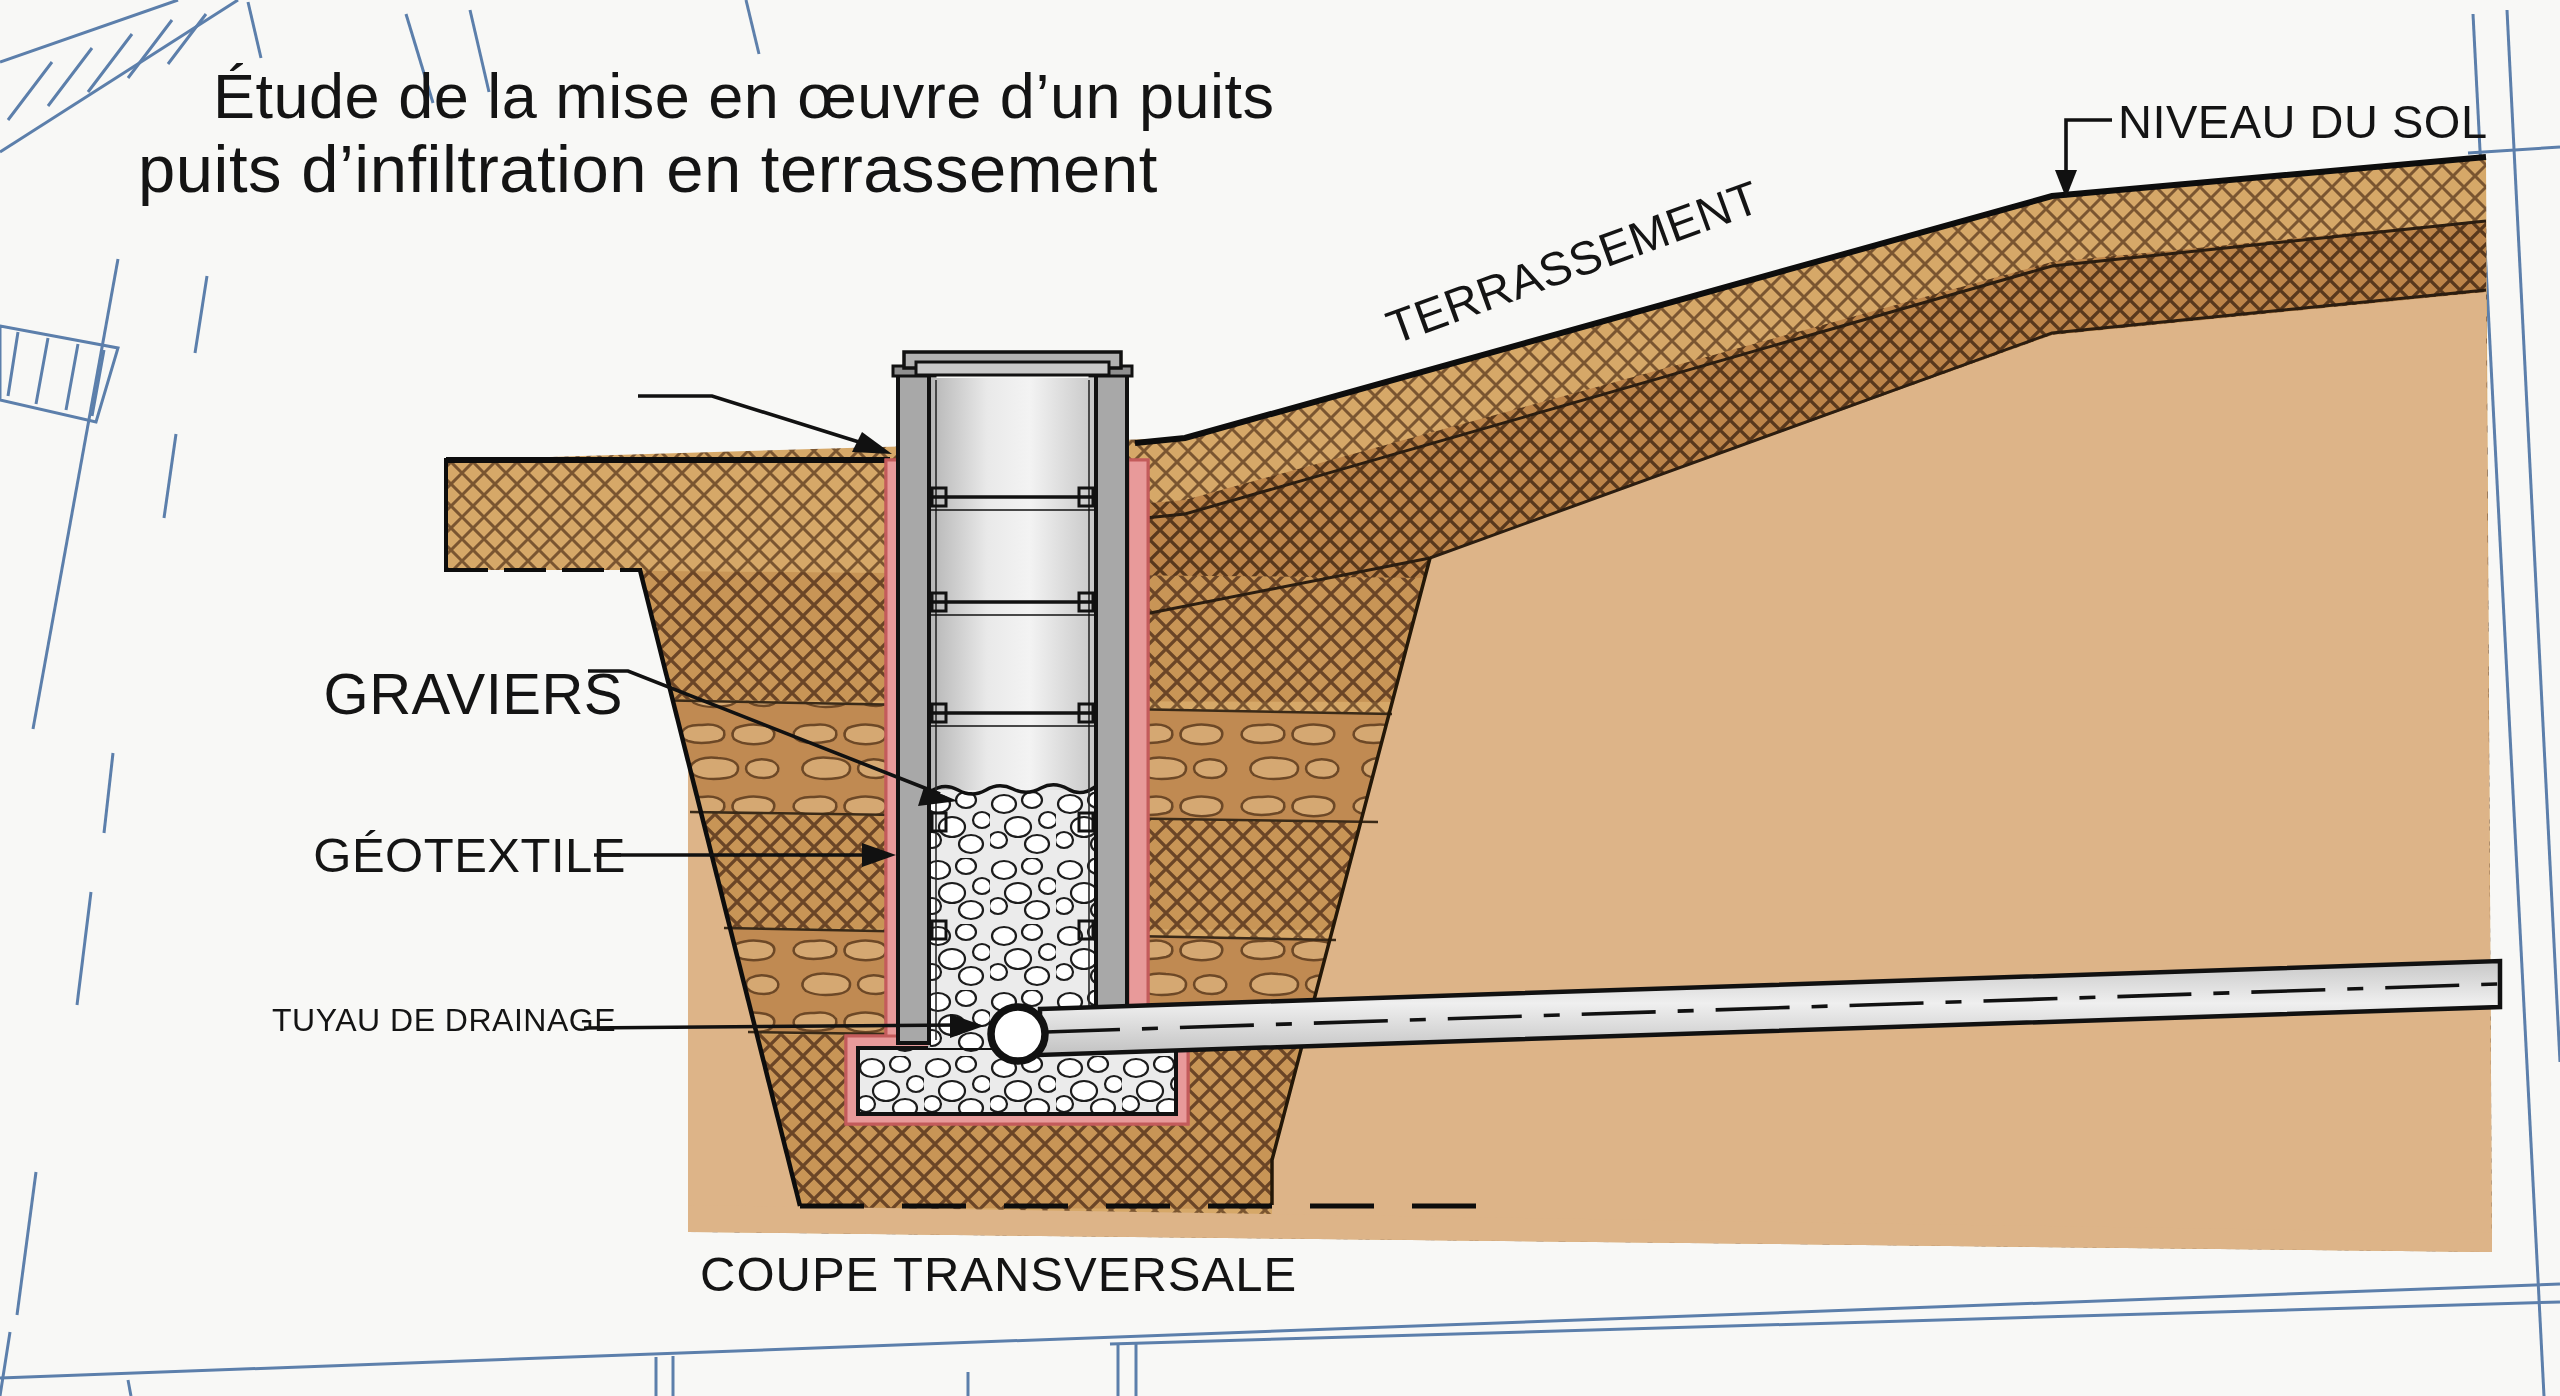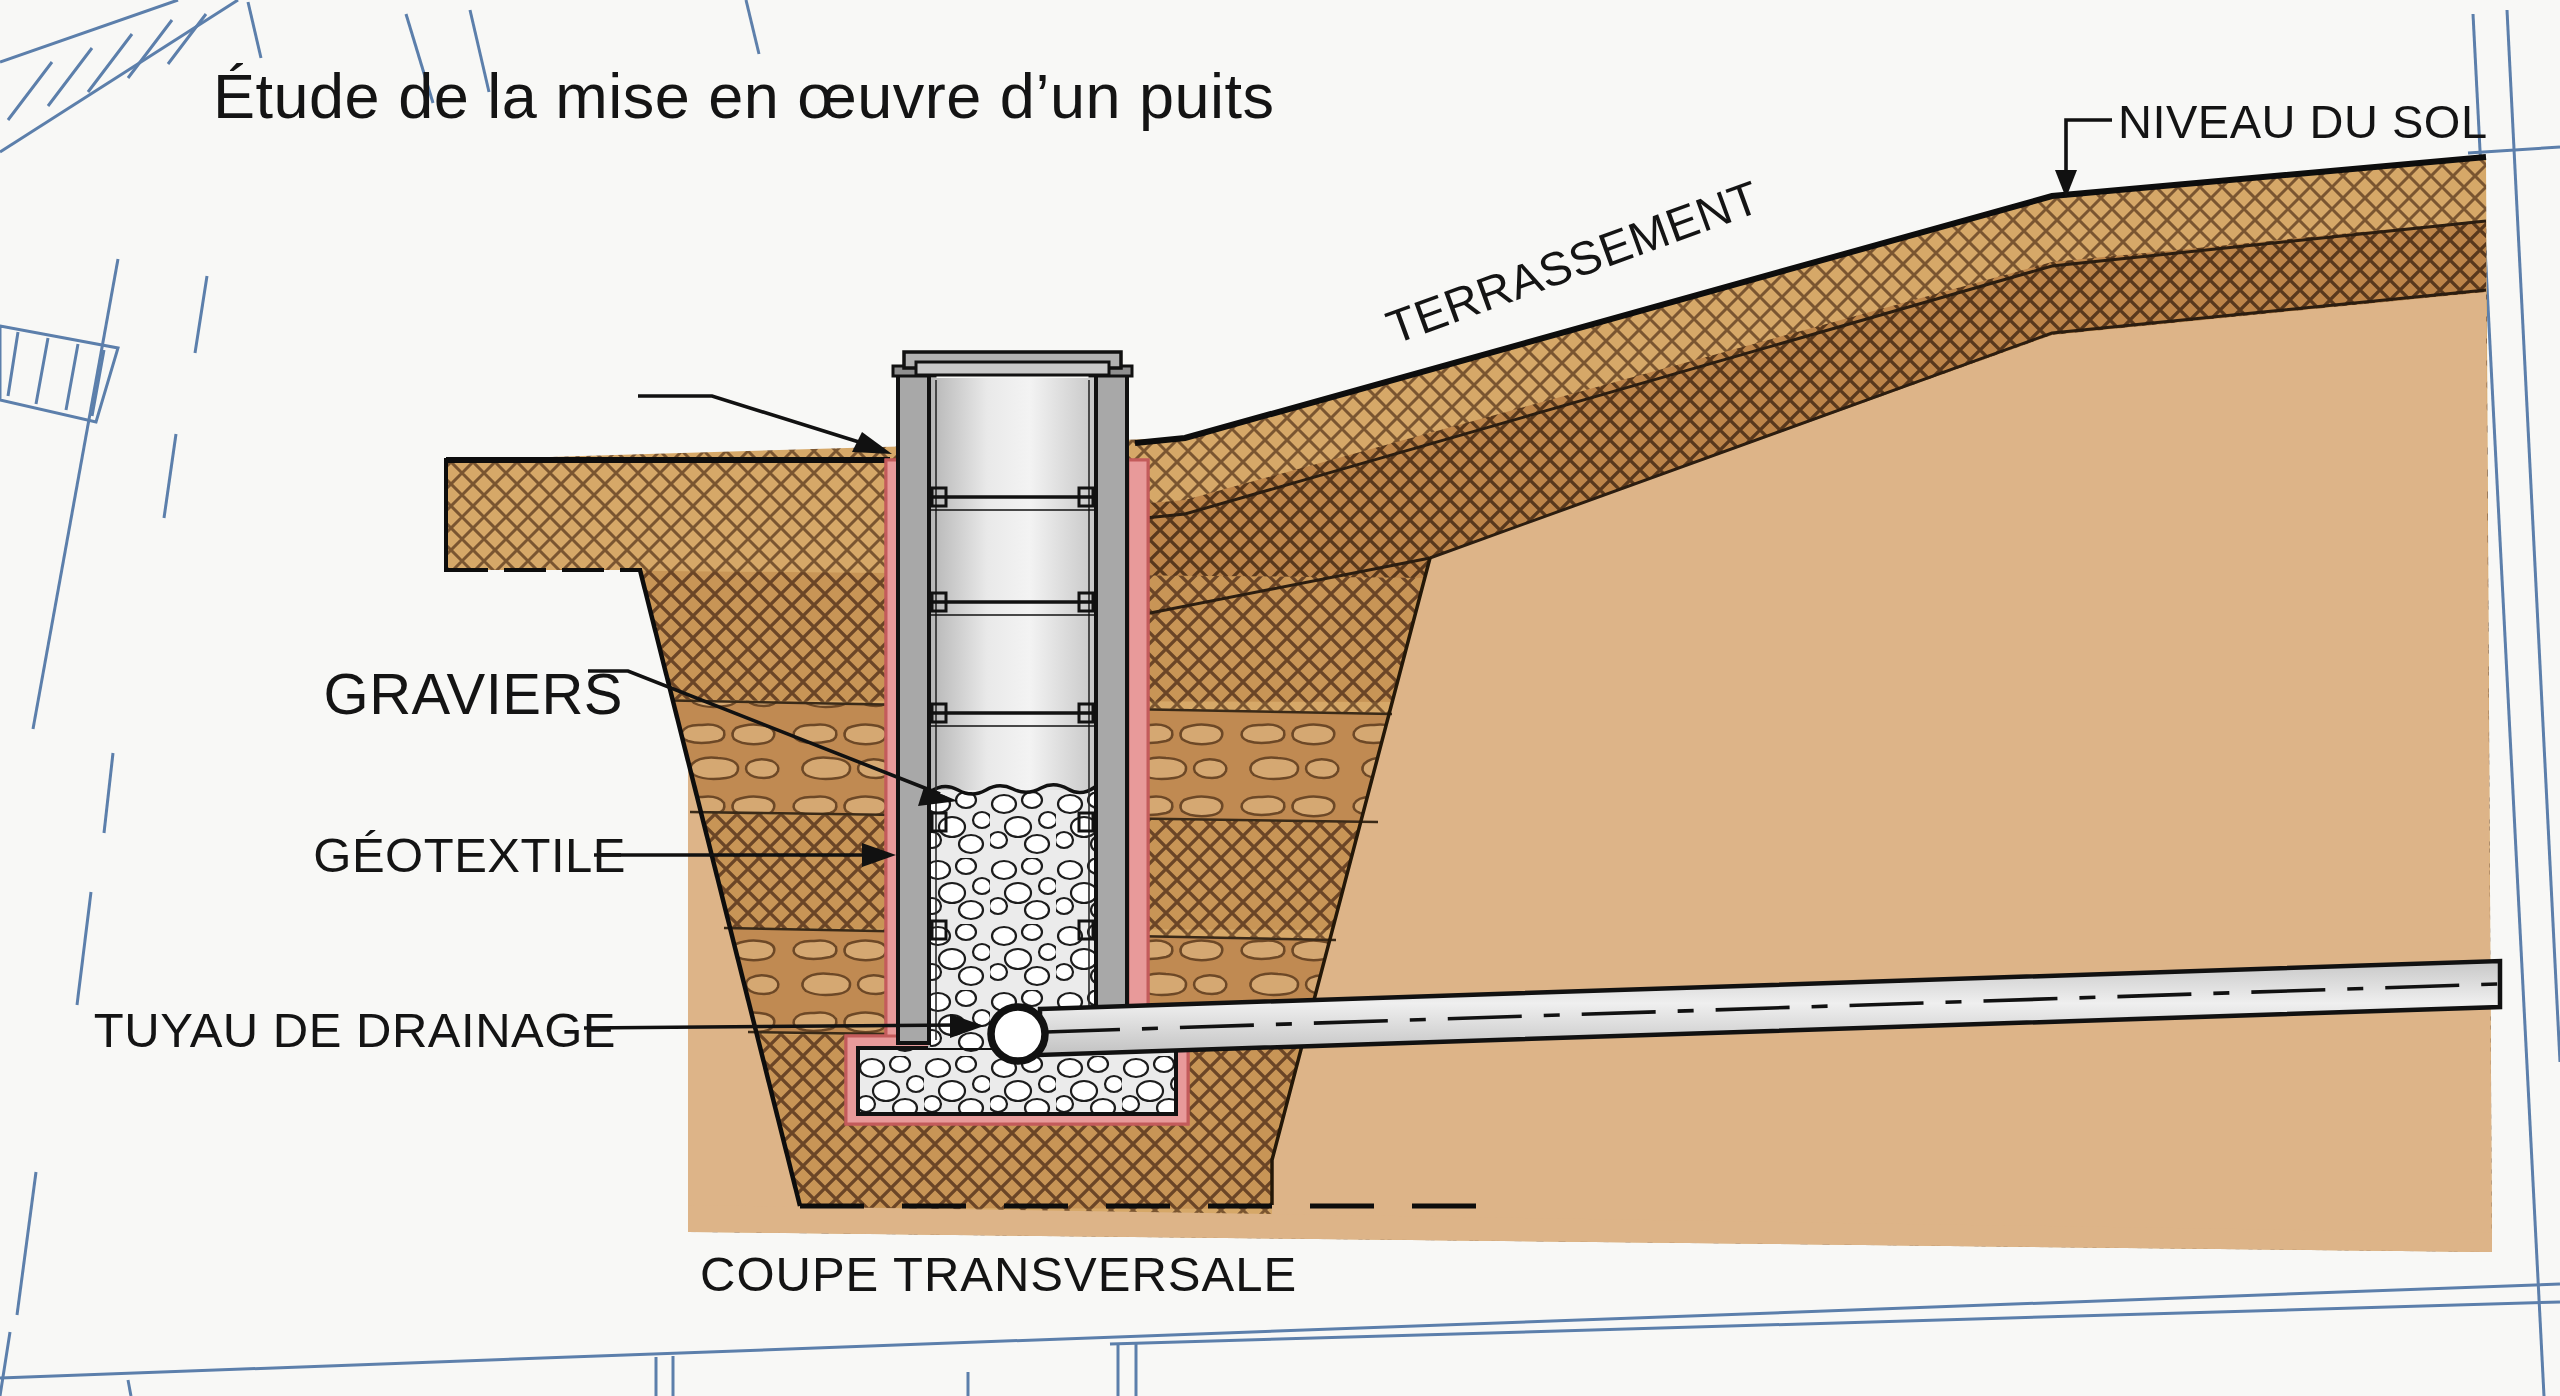--- a/index.html
+++ b/index.html
@@ -10,21 +10,21 @@
     color:#111;
     padding-left:48px;
   }
   #stage svg{position:absolute;left:0;top:0;}
   .lbl{position:absolute;white-space:nowrap;color:#141414;letter-spacing:.5px;}
   .title1{left:213px;top:60px;font-size:63px;}
   .title2{left:138px;top:130px;font-size:67px;}
   .puits{right:1938px;top:370px;font-size:49px;}
   .graviers{right:1985px;top:660px;font-size:58px;}
   .geotextile{right:1982px;top:827px;font-size:49px;margin-left:44px;}
-  .tuyau{right:1992px;top:1002px;font-size:49px;}
+  .tuyau{right:1992px;top:1002px;font-size:32px;}
   .niveau{left:2118px;top:94px;font-size:47px;}
   .terr{left:1398px;top:300px;font-size:47px;transform:rotate(-20deg);transform-origin:0 100%;}
   .coupe{left:700px;top:1246px;font-size:49px;letter-spacing:1px;}
 </style>
 </head>
 <body>
 
 <div id="stage">
 
 <svg width="2560" height="1396" viewBox="0 0 2560 1396">
@@ -222,20 +222,21 @@
     <path d="M594,855 L872,855"></path>
     <polygon points="896,855 862,843 862,867" fill="#111" stroke="none"></polygon>
     <path d="M584,1028 L958,1025"></path>
     <polygon points="984,1026 950,1014 950,1038" fill="#111" stroke="none"></polygon>
     <path d="M2112,120 L2066,120 L2066,182"></path>
     <polygon points="2066,198 2055,170 2077,170" fill="#111" stroke="none"></polygon>
   </g>
 </svg>
 
 <div class="lbl title1">Étude de la mise en œuvre d’un puits</div>
+<div class="lbl title2">puits d’infiltration en terrassement</div>
 <div class="lbl graviers">GRAVIERS</div>
 <div class="lbl geotextile">GÉOTEXTILE</div>
 <div class="lbl tuyau">TUYAU DE DRAINAGE</div>
 <div class="lbl terr">TERRASSEMENT</div>
 <div class="lbl coupe">COUPE TRANSVERSALE</div>
 <div class="lbl niveau">NIVEAU DU SOL</div>
 
 </div>
 
 </body></html>

